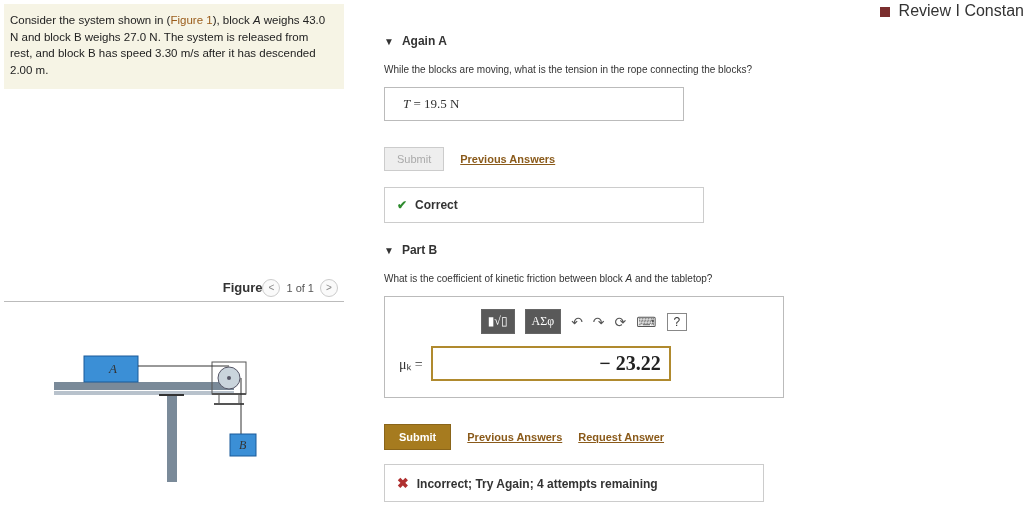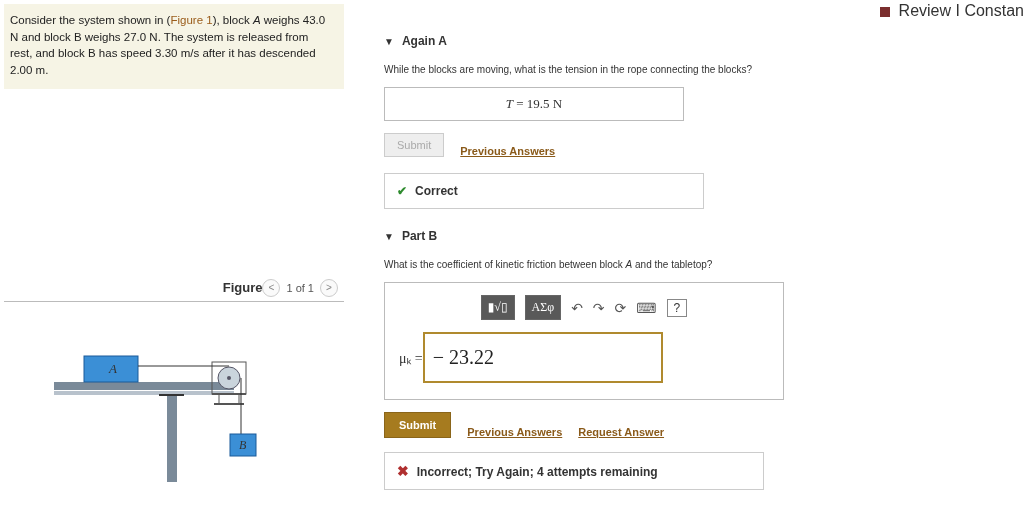--- a/index.html
+++ b/index.html
@@ -13,35 +13,35 @@
 .figure-header .title { font-weight: bold; font-size: 13px; color: #333; }
 .pager { display: flex; align-items: center; gap: 6px; font-size: 11px; color: #555; }
 .pager-btn { width: 18px; height: 18px; border: 1px solid #ccc; border-radius: 50%; background: #fafafa; display: flex; align-items: center; justify-content: center; font-size: 10px; color: #888; cursor: pointer; }
 .figure-canvas { margin-top: 40px; padding-left: 50px; }
 .right-col { position: absolute; left: 380px; top: 28px; width: 630px; }
 .part-header { display: flex; align-items: center; gap: 8px; padding: 6px 0 6px 4px; font-weight: bold; font-size: 12px; }
 .part-header .caret { font-size: 10px; color: #333; }
 .part-body { padding: 10px 0 14px 4px; }
 .question { font-size: 10px; margin-bottom: 12px; }
 .instruct { font-size: 12px; font-weight: bold; margin-bottom: 12px; }
-.answer-box-a { border: 1px solid #bbb; padding: 8px 18px; display: inline-block; min-width: 300px; font-family: 'Times New Roman', serif; font-size: 13px; text-align: center; }
+.answer-box-a { border: 1px solid #bbb; padding: 8px 18px; display: inline-block; min-width: 300px; font-family: 'Times New Roman', serif; font-size: 13px; }
 .answer-box-a i { font-style: italic; }
-.submit-row { margin-top: 12px; display: flex; align-items: flex-end; gap: 16px; }
+.submit-row { margin-top: 26px; display: flex; align-items: center; gap: 16px; }
 .submit-btn-disabled { background: #eee; color: #aaa; border: 1px solid #ccc; padding: 5px 12px; font-size: 11px; }
 .link { color: #8a5a1a; font-size: 11px; font-weight: bold; text-decoration: underline; cursor: pointer; }
 .feedback-correct { margin-top: 16px; border: 1px solid #ccc; padding: 10px 12px; display: inline-block; min-width: 320px; font-weight: bold; font-size: 12px; }
 .feedback-correct .chk { color: #2e8b2e; margin-right: 8px; }
 .partb-input-wrap { border: 1px solid #bbb; padding: 12px 14px 16px 14px; width: 400px; }
 .toolbar { display: flex; align-items: center; gap: 10px; margin-bottom: 12px; justify-content: center; }
 .tool-btn { border: 1px solid #666; background: #595959; color: #fff; padding: 4px 6px; font-size: 12px; min-width: 30px; text-align: center; font-family: 'Times New Roman', serif; }
 .tool-icon { color: #555; font-size: 14px; cursor: pointer; }
 .tool-q { border: 1px solid #888; padding: 1px 6px; font-size: 12px; cursor: pointer; }
-.mu-row { display: flex; align-items: center; gap: 0; }
+.mu-row { display: flex; align-items: center; gap: 8px; text-align: right; }
 .mu-label { font-family: 'Times New Roman', serif; font-size: 14px; }
-.mu-input { border: 2px solid #b08a2e; padding: 12px 8px; font-family: 'Times New Roman', serif; font-size: 20px; width: 240px; color: #222; }
+.mu-input { border: 2px solid #b08a2e; padding: 4px 8px; font-family: 'Times New Roman', serif; font-size: 20px; width: 240px; color: #222; font-weight: bold; }
 .submit-btn { background: #a67b1f; color: #fff; border: 1px solid #8a651a; padding: 6px 14px; font-size: 11px; font-weight: bold; cursor: pointer; }
 .feedback-incorrect { margin-top: 14px; border: 1px solid #ccc; padding: 10px 12px; display: inline-block; min-width: 380px; font-weight: bold; font-size: 12px; }
 .feedback-incorrect .x { color: #b03030; margin-right: 8px; font-size: 14px; }
 </style>
 </head>
 <body>
 
 <div class="top-links">
   <span class="sq"></span>
   <span>Review</span>

